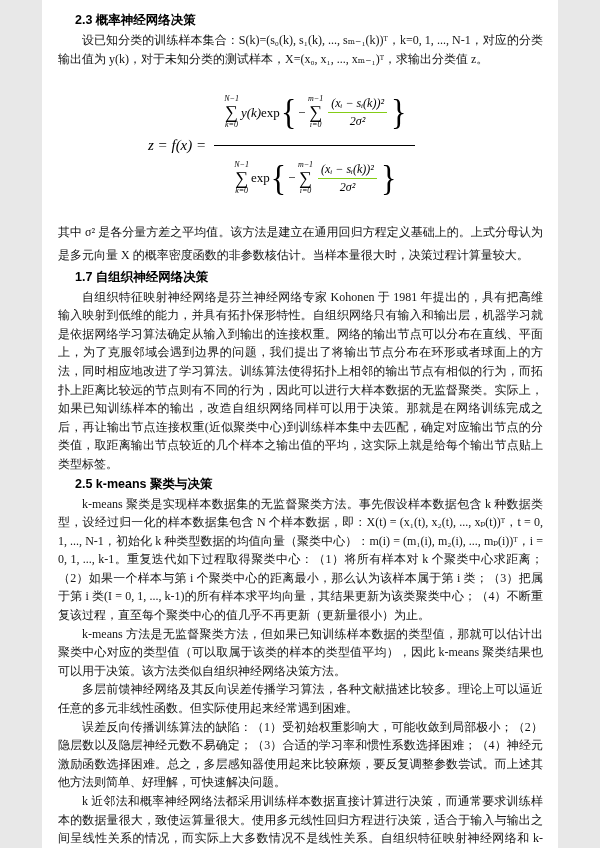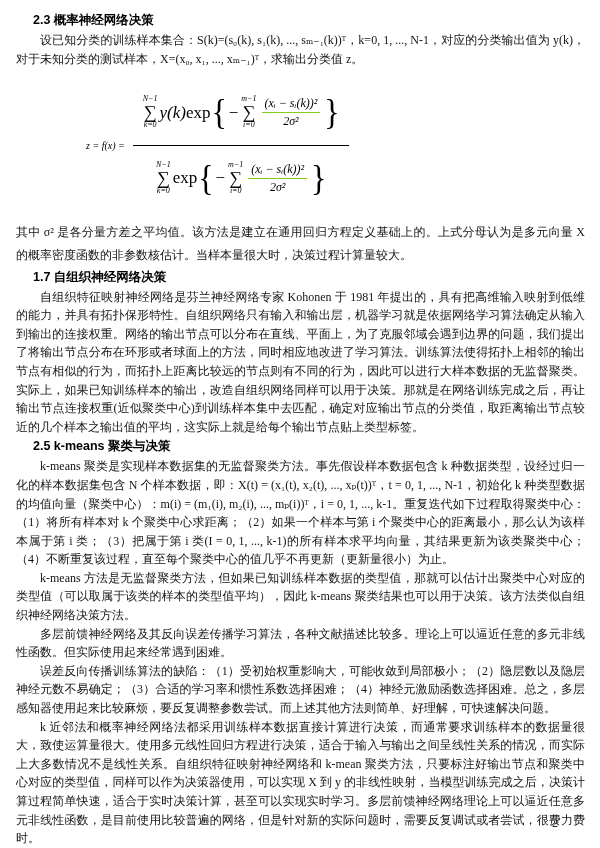--- a/index.html
+++ b/index.html
@@ -1,45 +1,45 @@
 <!DOCTYPE html>
 <html><head>
 <meta charset="utf-8">
 <style>
   html,body { margin:0; padding:0; background:#e8e8e8; }
   .page {
-    position:relative; width:600px; height:848px; margin:0 auto;
+    position:relative; width:516px; height:848px; margin:0 auto;
     background:#ffffff; overflow:hidden; color:#111;
     font-family:"Liberation Serif","DejaVu Serif",serif;
   }
   .content { padding:10px 15px 0 16px; }
   h3.sec {
     margin:2px 0 2px 17px; font-size:12.5px; line-height:17px;
     font-family:"Liberation Sans","DejaVu Sans",sans-serif; font-weight:bold; color:#000;
   }
   h3.flush { margin-left:0; }
   p.body {
     margin:0; font-size:12px; line-height:18.6px; text-align:justify; color:#141414;
   }
   p.ind { text-indent:24px; }
   p.tall { line-height:23px; }
 
   
   .formula {
     display:flex; align-items:center; margin:12px 0 10px 70px;
     font-family:"Liberation Serif","DejaVu Serif",serif; color:#000;
   }
-  .flhs { font-style:italic; font-size:10px; margin-right:8px; white-space:nowrap; }
+  .flhs { font-style:italic; font-size:15px; margin-right:8px; white-space:nowrap;margin-left:20px; }
   .bigfrac { display:inline-flex; flex-direction:column; align-items:center; }
   .frow { display:flex; align-items:center; padding:3px 8px; }
   .frow.numr { border-bottom:1.3px solid #000; }
   .sumstack { display:inline-flex; flex-direction:column; align-items:center; line-height:1; margin:12px 2px; }
   .sumstack .lim { font-size:8px; font-style:italic; line-height:1.1; }
   .sumstack .sigma { font-size:18px; line-height:0.95; font-style:normal; }
-  .term { font-size:17px; font-style:italic; white-space:nowrap; }
+  .term { font-size:13px; font-style:italic; white-space:nowrap; }
   .upright { font-style:normal; }
   .brace { font-size:32px; line-height:0.9; font-style:normal; transform:scaleY(1.12); margin:0 1px; font-weight:300; }
   .ifrac { display:inline-flex; flex-direction:column; align-items:center; margin:0 3px; }
   .ifrac .inum { font-size:12px; font-style:italic; border-bottom:1px solid #84cc16; padding:0 3px 1px; white-space:nowrap; }
   .ifrac .iden { font-size:12px; font-style:italic; padding-top:1px; white-space:nowrap; }
 
   .pagenum { position:absolute; top:816px; left:552px; font-size:12px; color:#222; }
 </style>
 </head>
 <body>

